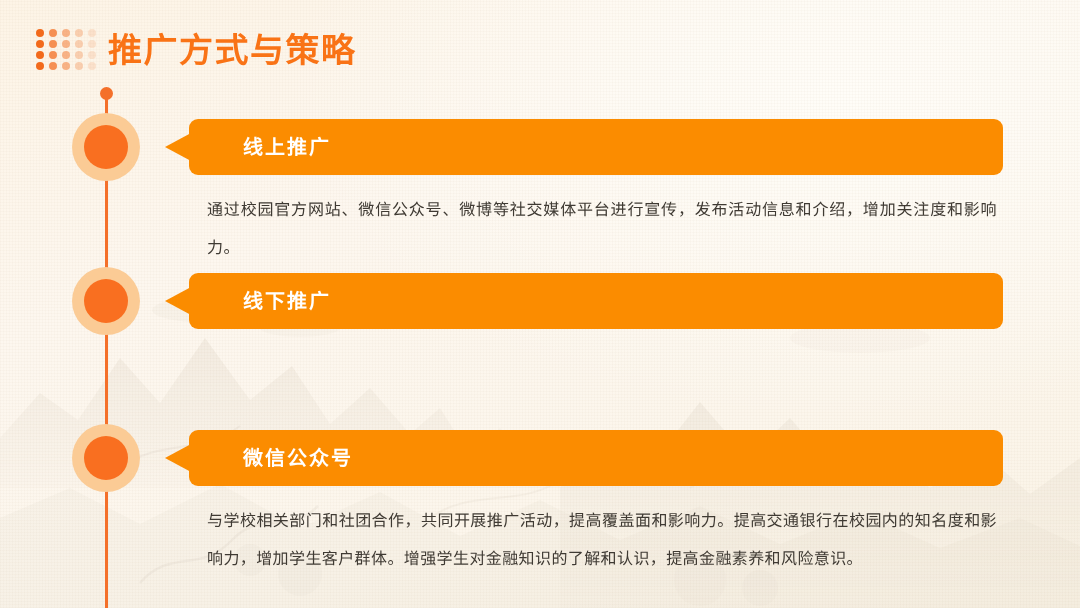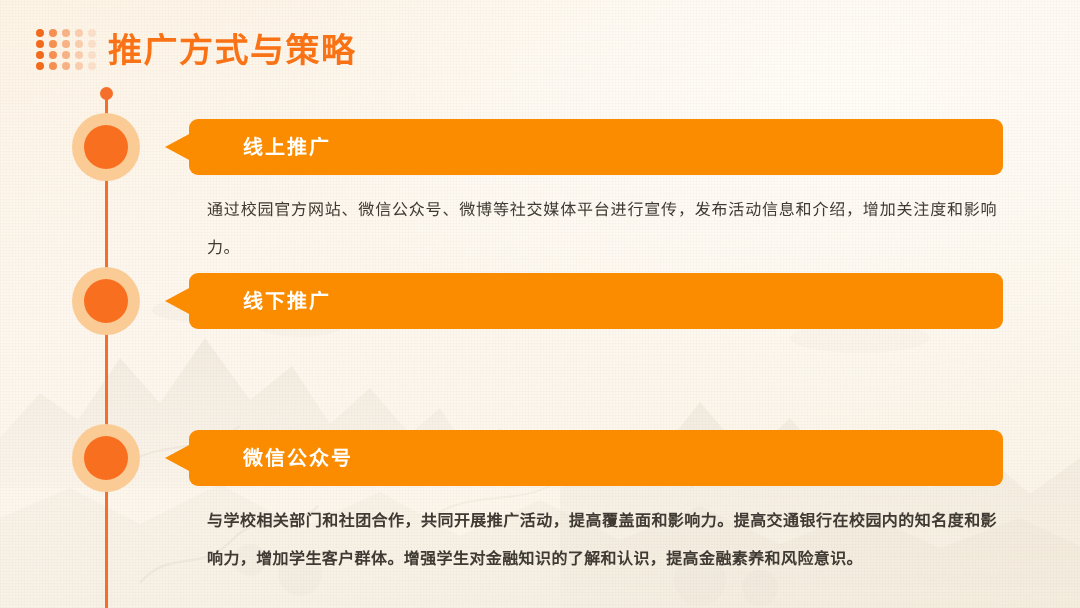--- a/index.html
+++ b/index.html
@@ -253,15 +253,15 @@
     <div class="banner-bar" style="width:814px;"></div>
     <div class="banner-label">线下推广</div>
   </div>
 
   <div class="node" style="left:72px; top:424px;"></div>
   <div class="banner" style="left:165px; top:430px; width:838px;">
     <div class="banner-notch"></div>
     <div class="banner-bar" style="width:814px;"></div>
     <div class="banner-label">微信公众号</div>
   </div>
-  <div class="body-text" style="left:207px; top:502px; width:790px;font-weight:bold;">与学校相关部门和社团合作，共同开展推广活动，提高覆盖面和影响力。提高交通银行在校园内的知名度和影响力，增加学生客户群体。增强学生对金融知识的了解和认识，提高金融素养和风险意识。</div>
+  <div class="body-text" style="left:207px; top:502px; width:790px;">与学校相关部门和社团合作，共同开展推广活动，提高覆盖面和影响力。提高交通银行在校园内的知名度和影响力，增加学生客户群体。增强学生对金融知识的了解和认识，提高金融素养和风险意识。</div>
 
 </div>
 
 </body></html>

